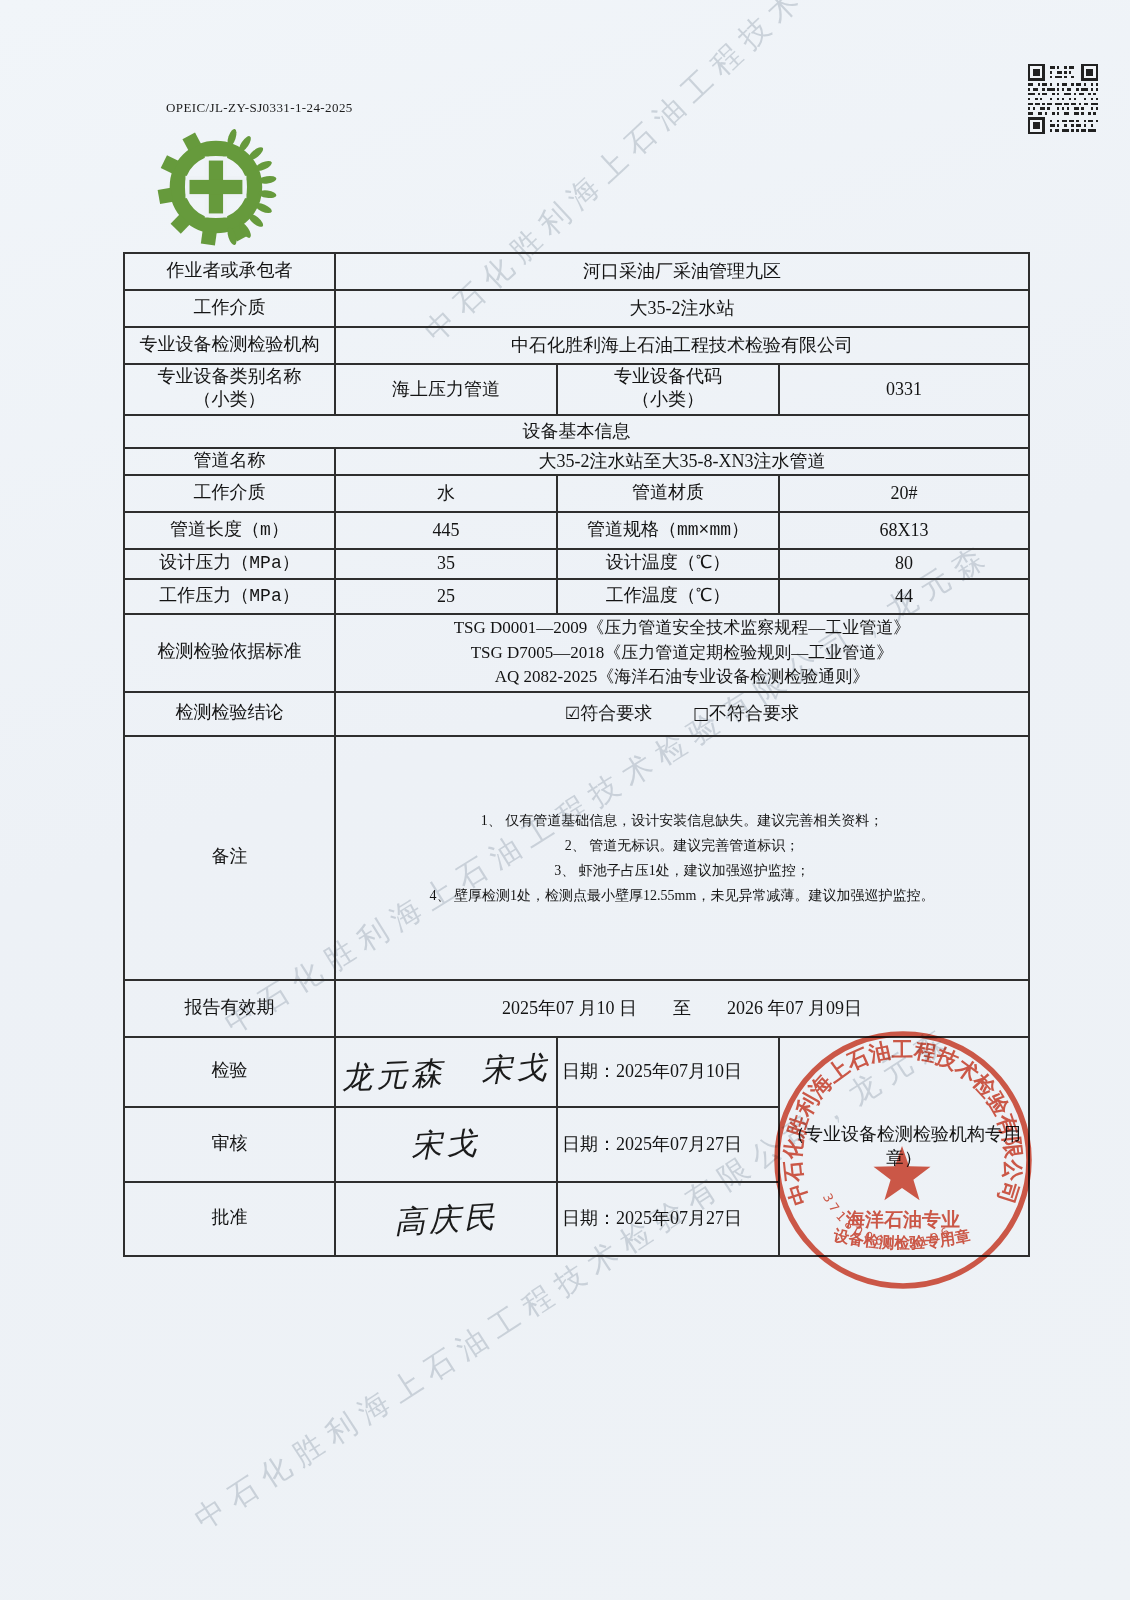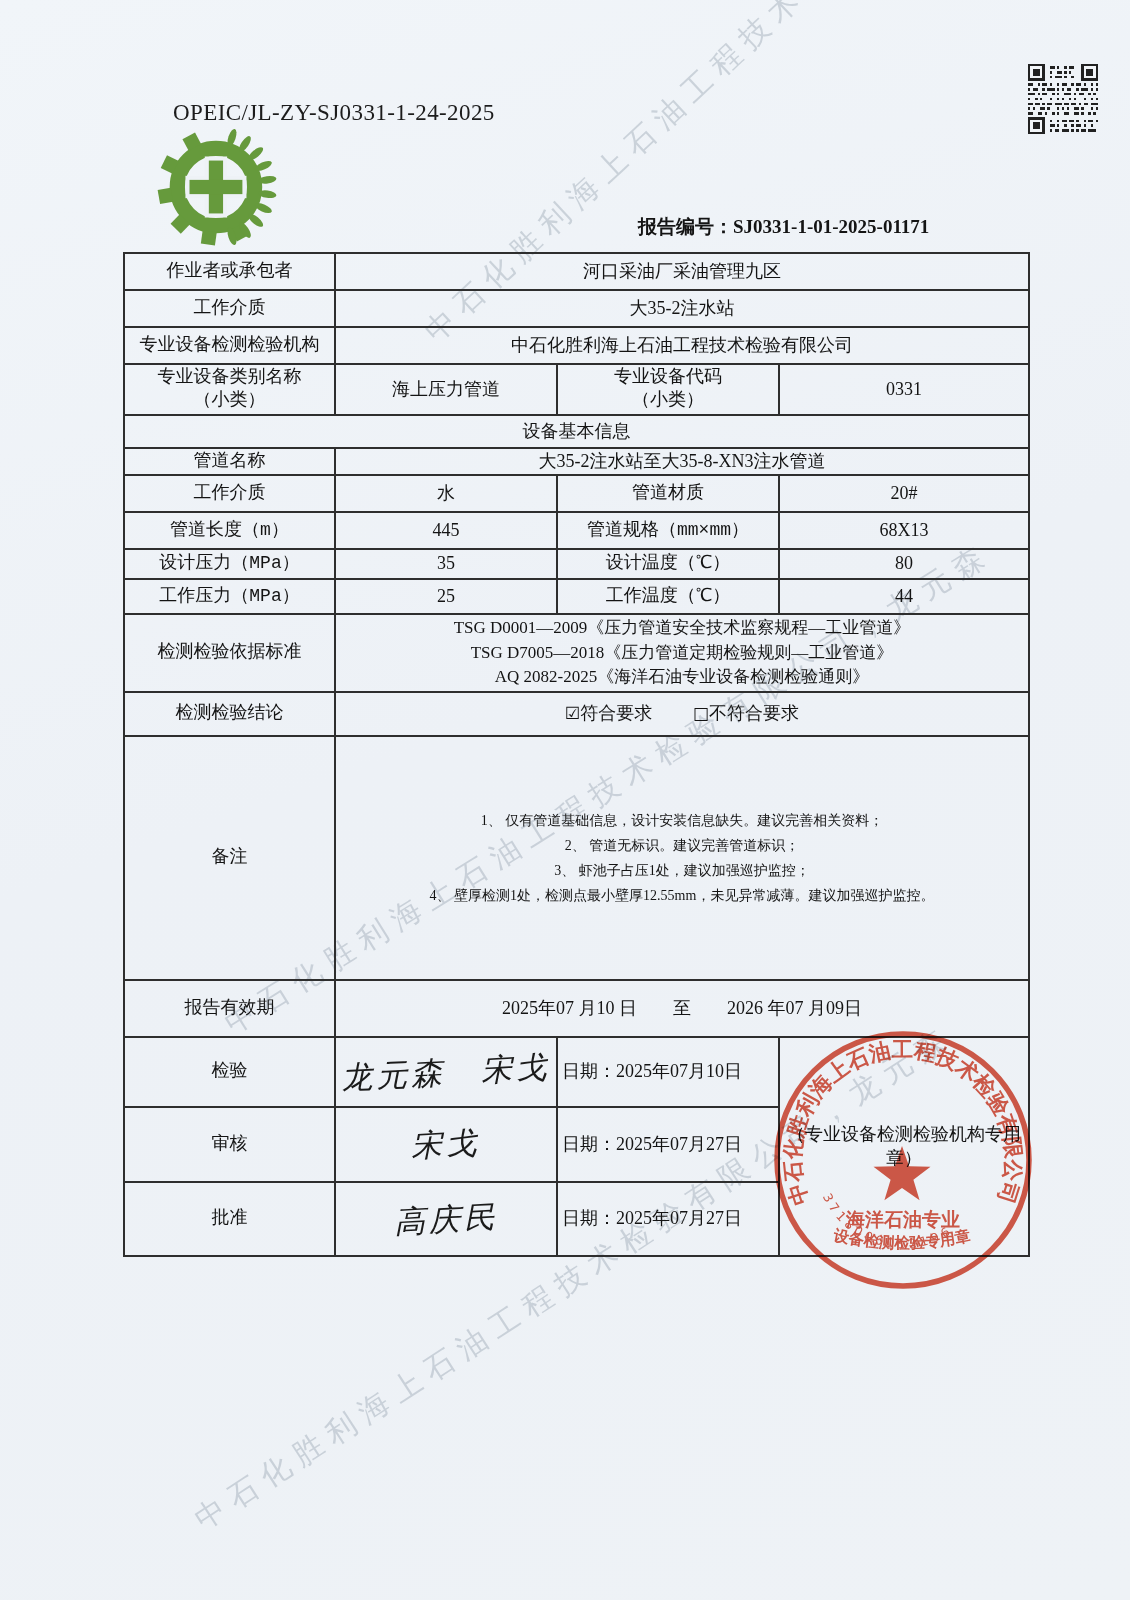--- a/index.html
+++ b/index.html
@@ -5,22 +5,22 @@
   html,body { margin:0; padding:0; }
   .page {
     position:relative;
     width:1130px; height:1600px;
     background: linear-gradient(160deg,#f1f5f9 0%, #edf1f6 45%, #eef2f6 100%);
     font-family:"Liberation Serif","DejaVu Serif",serif;
     color:#141414;
     overflow:hidden;
   }
   .doc-code {
-    position:absolute; left:173px; top:100px;
-    font-size:23px; letter-spacing:.4px; color:#1c1c1c;
+    position:absolute; left:166px; top:100px;
+    font-size:13px; letter-spacing:.4px; color:#1c1c1c;
   }
   .qr-wrap { position:absolute; left:1026px; top:64px; width:74px; height:70px; }
   .logo-wrap { position:absolute; left:157px; top:127px; width:124px; height:120px; }
   .main-title {
     position:absolute; left:294px; top:166px;
     font-size:26px; font-weight:bold; letter-spacing:.5px; white-space:nowrap;
   }
   .report-no {
     position:absolute; left:638px; top:214px;
     font-size:19px; font-weight:bold; white-space:nowrap;
@@ -141,23 +141,20 @@
           <rect x="46" y="29" width="22" height="60" fill="#eef2f6"></rect>
           <rect x="27" y="48" width="60" height="22" fill="#eef2f6"></rect>
           <rect x="50" y="33" width="14" height="52" fill="#669a3c"></rect>
           <rect x="31" y="52" width="52" height="14" fill="#669a3c"></rect>
         </g>
       </g>
     </svg>
   </div>
 
 
-  <div class="report-no">
-    <span>报告编号：</span><span>SJ0331-1-01-2025-01171</span>
-  </div>
 
   <table class="report">
     <colgroup>
       <col style="width:211px">
         <col style="width:222px">
         <col style="width:222px">
         <col style="width:250px">
     </colgroup>
     <tbody>
         <tr style="height:37px">

